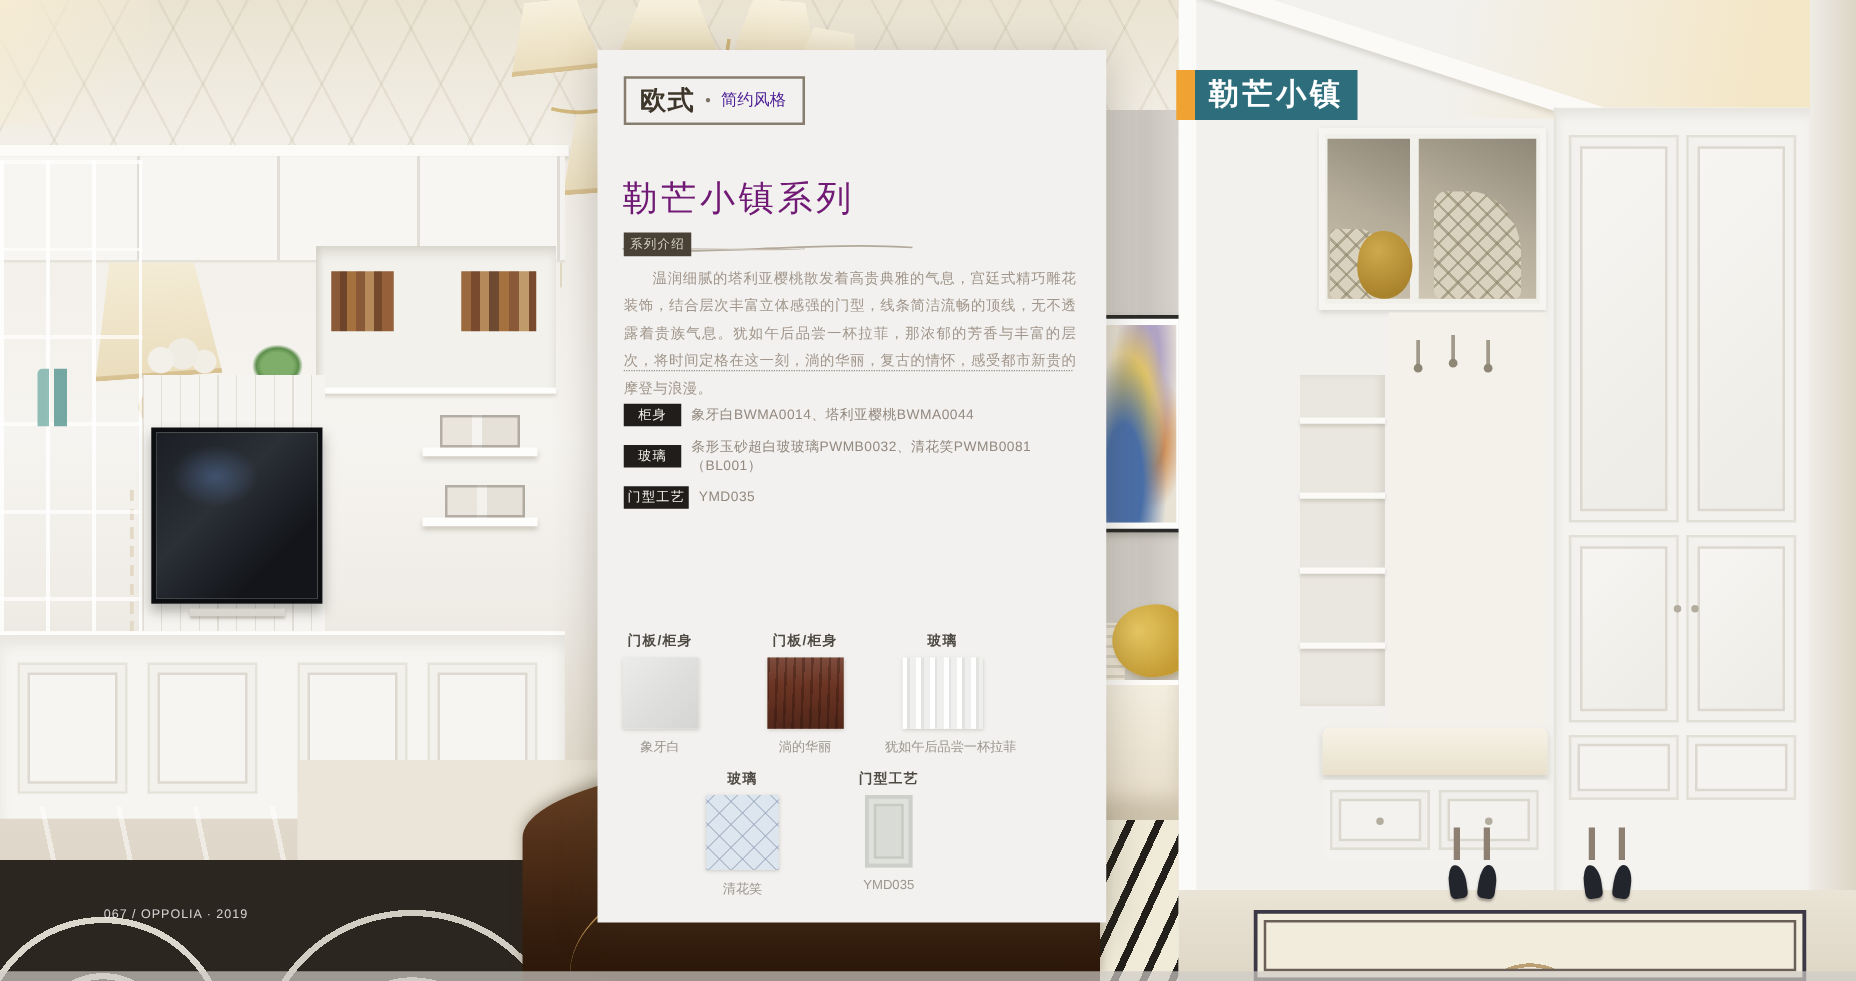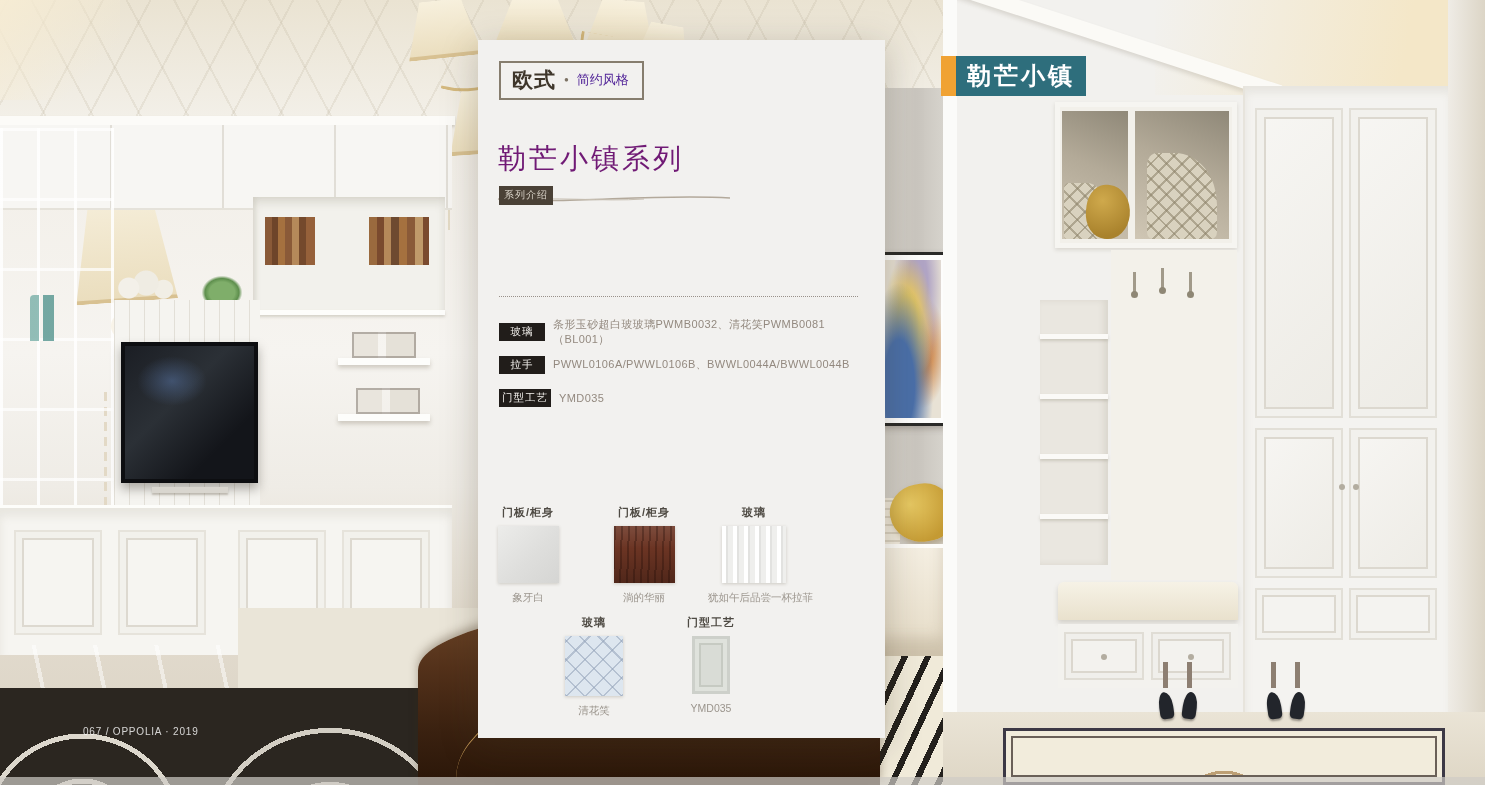--- a/index.html
+++ b/index.html
@@ -373,33 +373,34 @@
 
     <div class="card-title">勒芒小镇系列</div>
 
     <svg class="flourish" width="240" height="14" viewBox="0 0 240 14">
       <path d="M4,7 C70,13 160,1 236,6" stroke="#b3a99b" stroke-width="1.4" fill="none"></path>
       <path d="M10,9 C60,4 110,10 150,7" stroke="#c7bfb2" stroke-width="1" fill="none"></path>
     </svg>
 
     <div class="section-badge">系列介绍</div>
 
+    <p class="desc">温润细腻的塔利亚樱桃散发着高贵典雅的气息，宫廷式精巧雕花装饰，结合层次丰富立体感强的门型，线条简洁流畅的顶线，无不透露着贵族气息。犹如午后品尝一杯拉菲，那浓郁的芳香与丰富的层次，将时间定格在这一刻，淌的华丽，复古的情怀，感受都市新贵的摩登与浪漫。</p>
 
     <div class="dotted"></div>
 
     <div class="specs">
+      <div class="spec-row">
+        <span class="spec-chip">柜身</span>
+        <span class="spec-val">象牙白BWMA0014、塔利亚樱桃BWMA0044</span>
+      </div>
       <div class="spec-row">
         <span class="spec-chip">玻璃</span>
         <span class="spec-val">条形玉砂超白玻玻璃PWMB0032、清花笑PWMB0081（BL001）</span>
       </div>
       <div class="spec-row">
-        <span class="spec-chip">拉手</span>
-        <span class="spec-val">PWWL0106A/PWWL0106B、BWWL0044A/BWWL0044B</span>
-      </div>
-      <div class="spec-row">
         <span class="spec-chip">门型工艺</span>
         <span class="spec-val">YMD035</span>
       </div>
     </div>
 
     <div class="sw-col sw1">
       <div class="sw-label">门板/柜身</div>
       <div class="sw-chip chip-ivory"></div>
       <div class="sw-cap">象牙白</div>
     </div>

